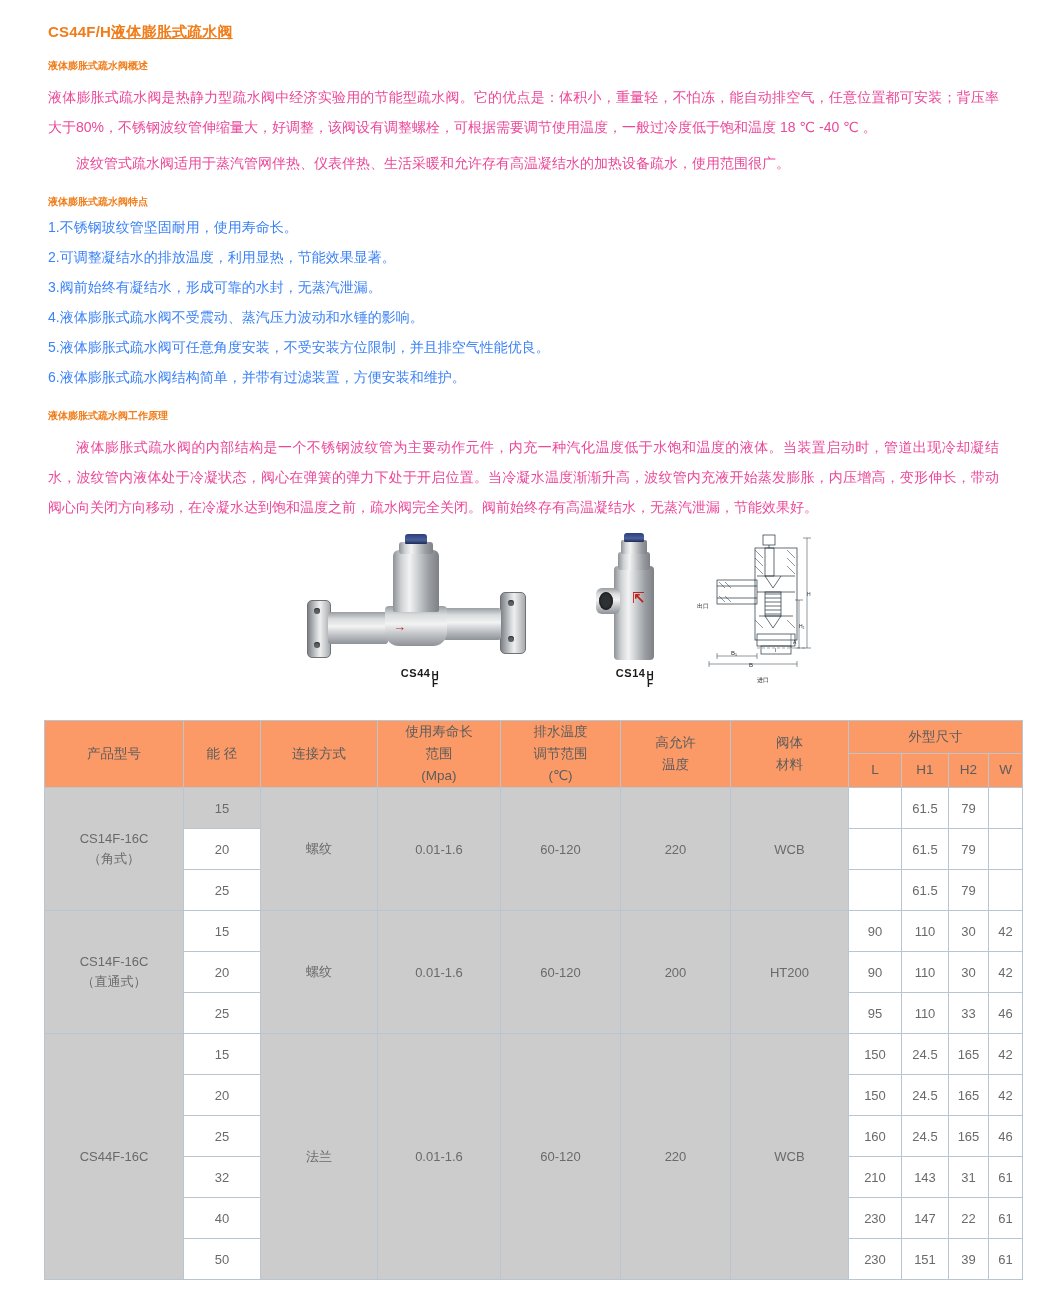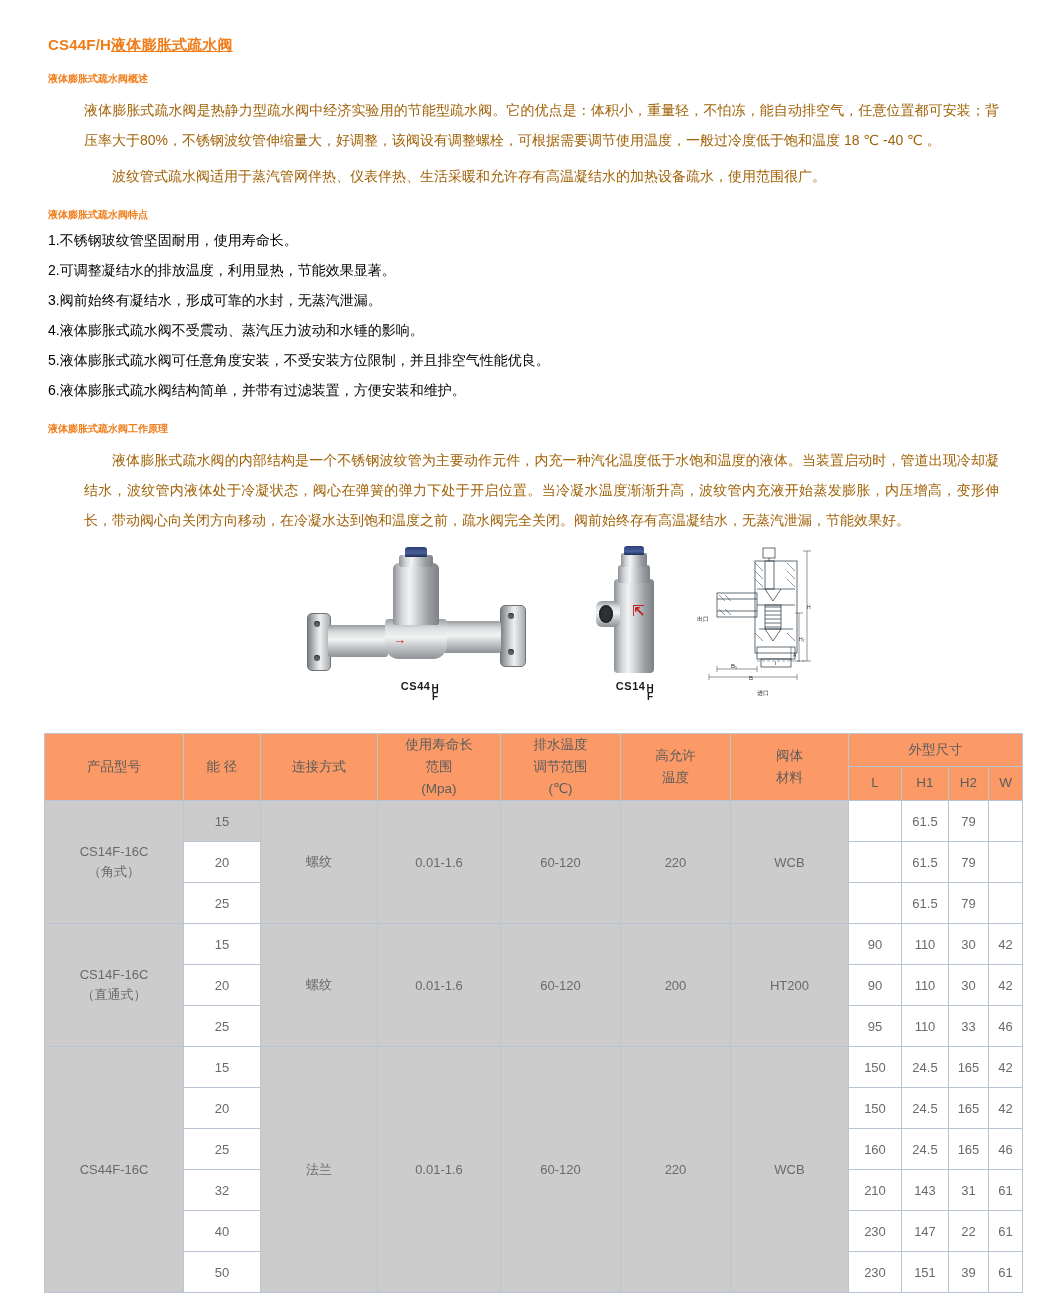--- a/index.html
+++ b/index.html
@@ -12,21 +12,21 @@
     height: 1302px;
     font-family: "Liberation Sans", "DejaVu Sans", sans-serif;
     color: #666666;
     overflow: hidden;
   }
   .page {
     position: relative;
     width: 1043px;
     height: 1302px;
     box-sizing: border-box;
-    padding: 13px 40px;
+    padding: 0 40px;
   }
 
   
   .doc-title {
     color: #f07d1a;
     font-size: 15px;
     font-weight: bold;
     margin: 0;
     padding: 22px 0 0 8px;
     line-height: 20px;
@@ -39,30 +39,29 @@
     font-size: 10px;
     font-weight: bold;
     padding: 14px 0 0 8px;
     line-height: 20px;
   }
 
   
   .para {
     font-size: 14px;
     line-height: 30px;
-    color: #a16207;
+    color: #ec4899;
     padding: 6px 4px 0 8px;
     text-align: justify;
-    margin-left: 36px;
   }
   .para.indent { text-indent: 2em; }
   .feature {
     font-size: 14px;
     line-height: 30px;
-    color: #000000;
+    color: #3b82f6;
     padding: 0 4px 0 8px;
   }
   .feature:first-of-type { padding-top: 5px; }
 
   
   .figures {
     position: relative;
     height: 190px;
     margin-top: 8px;
   }

